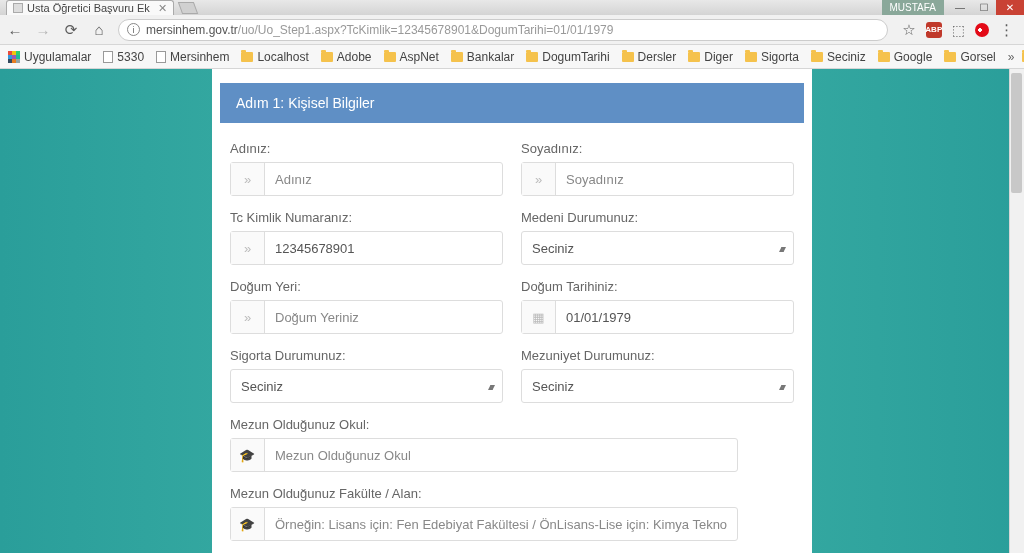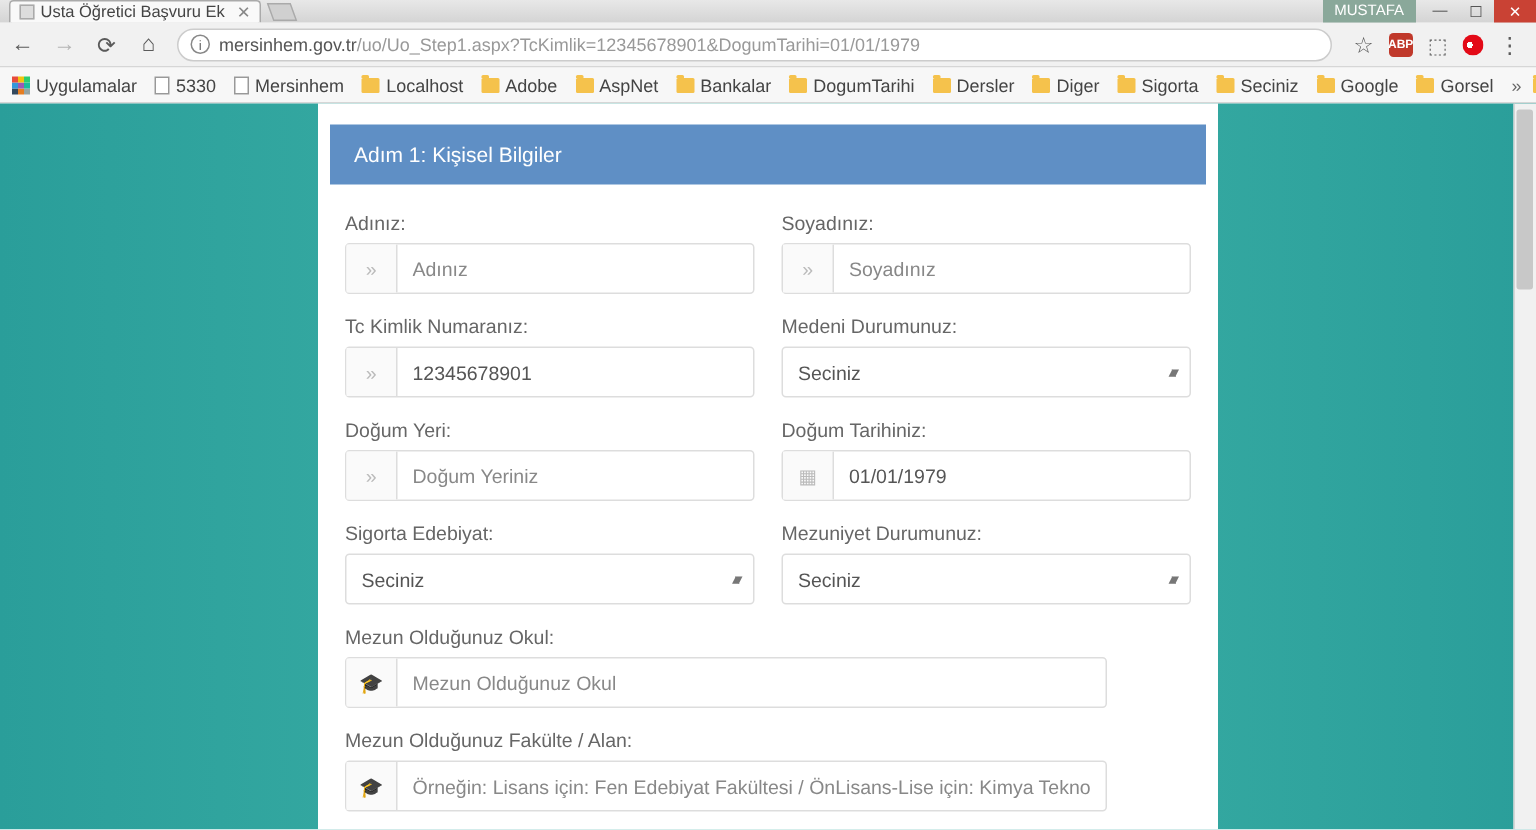--- a/index.html
+++ b/index.html
@@ -465,21 +465,21 @@
         <span class="label">Doğum Tarihiniz:</span>
         <div class="input-group">
           <span class="input-icon">▦</span>
           <input class="input" value="01/01/1979" style="">
         </div>
       </div>
     </div>
 
     <div class="row">
       <div class="col">
-        <span class="label">Sigorta Edebiyat:</span>
+        <span class="label">Sigorta Durumunuz:</span>
         <div class="select">
           <span>Seciniz</span>
           <span class="caret">▴▾</span>
         </div>
       </div>
       <div class="col">
         <span class="label">Mezuniyet Durumunuz:</span>
         <div class="select">
           <span>Seciniz</span>
           <span class="caret">▴▾</span>

